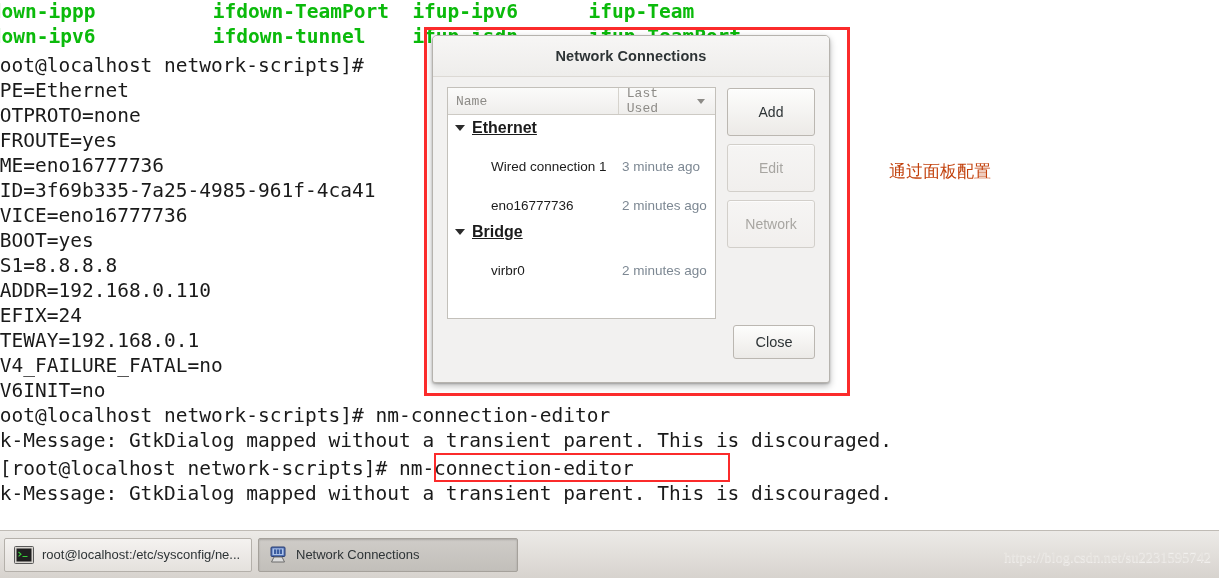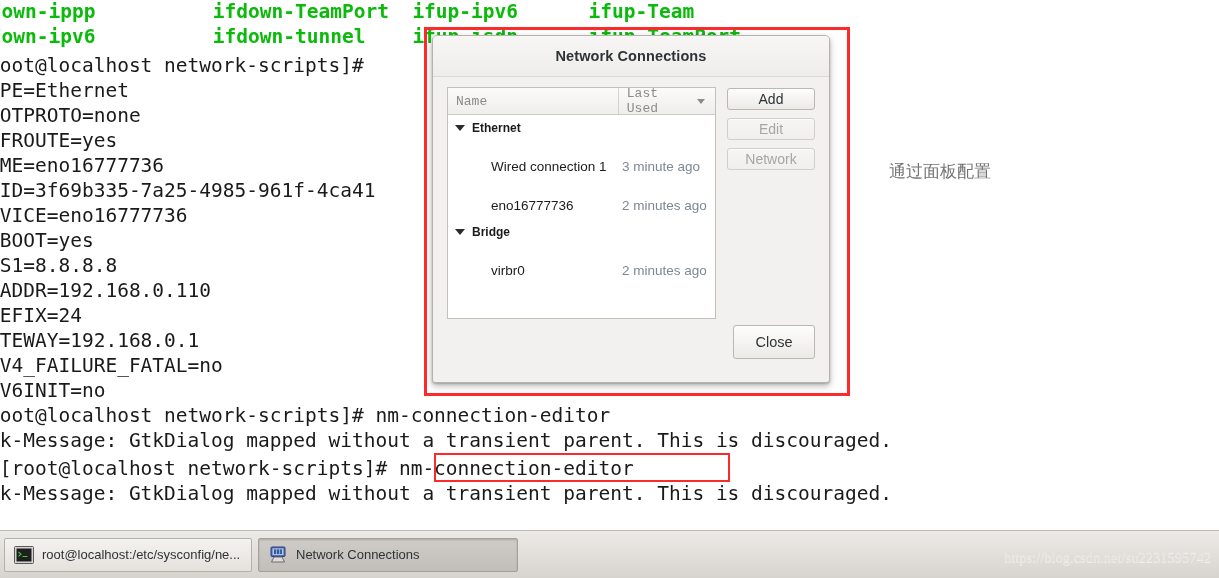--- a/index.html
+++ b/index.html
@@ -119,23 +119,24 @@
     padding-left: 7px;
   }
   .expander {
     width: 0; height: 0;
     border-left: 5px solid transparent;
     border-right: 5px solid transparent;
     border-top: 6px solid #2b2b2b;
     margin-right: 7px;
   }
   .group-label {
-    font-size: 12px;
+    font-size: 16px;
     font-weight: 700;
     color: #1b1b1b;
+    text-decoration: underline;
   }
   .conn-row {
     display: flex;
     align-items: center;
     height: 27px;
     margin-top: 12px;
   }
   .conn-name {
     width: 180px;
     padding-left: 43px;
@@ -153,21 +154,21 @@
 
   
   #btn-col {
     display: flex;
     flex-direction: column;
     gap: 8px;
     padding-top: 1px;
   }
   .side-btn {
     width: 88px;
-    height: 22px;
+    height: 48px;
     border: 1px solid #bbb7b1;
     border-radius: 3px;
     background: linear-gradient(to bottom, #fdfdfc 0%, #eceae7 100%);
     font-family: "Liberation Sans", sans-serif;
     font-size: 14px;
     color: #2e3436;
     cursor: pointer;
     box-shadow: 0 1px 0 rgba(255,255,255,0.7) inset;
     padding: 0;
   }
@@ -203,21 +204,21 @@
   }
   #redbox-dialog { left: 424px; top: 27px; width: 426px; height: 369px; }
   #redbox-cmd    { left: 434px; top: 453px; width: 296px; height: 29px; border-width: 2px; }
 
   #annotation-cn {
     position: absolute;
     left: 889px;
     top: 160px;
     font-family: "DejaVu Sans", sans-serif;
     font-size: 17px;
-    color: #737373;
+    color: #c2410c;
     white-space: nowrap;
   }
 
   
   #taskbar {
     position: absolute;
     left: 0;
     bottom: 0;
     width: 1219px;
     height: 48px;

